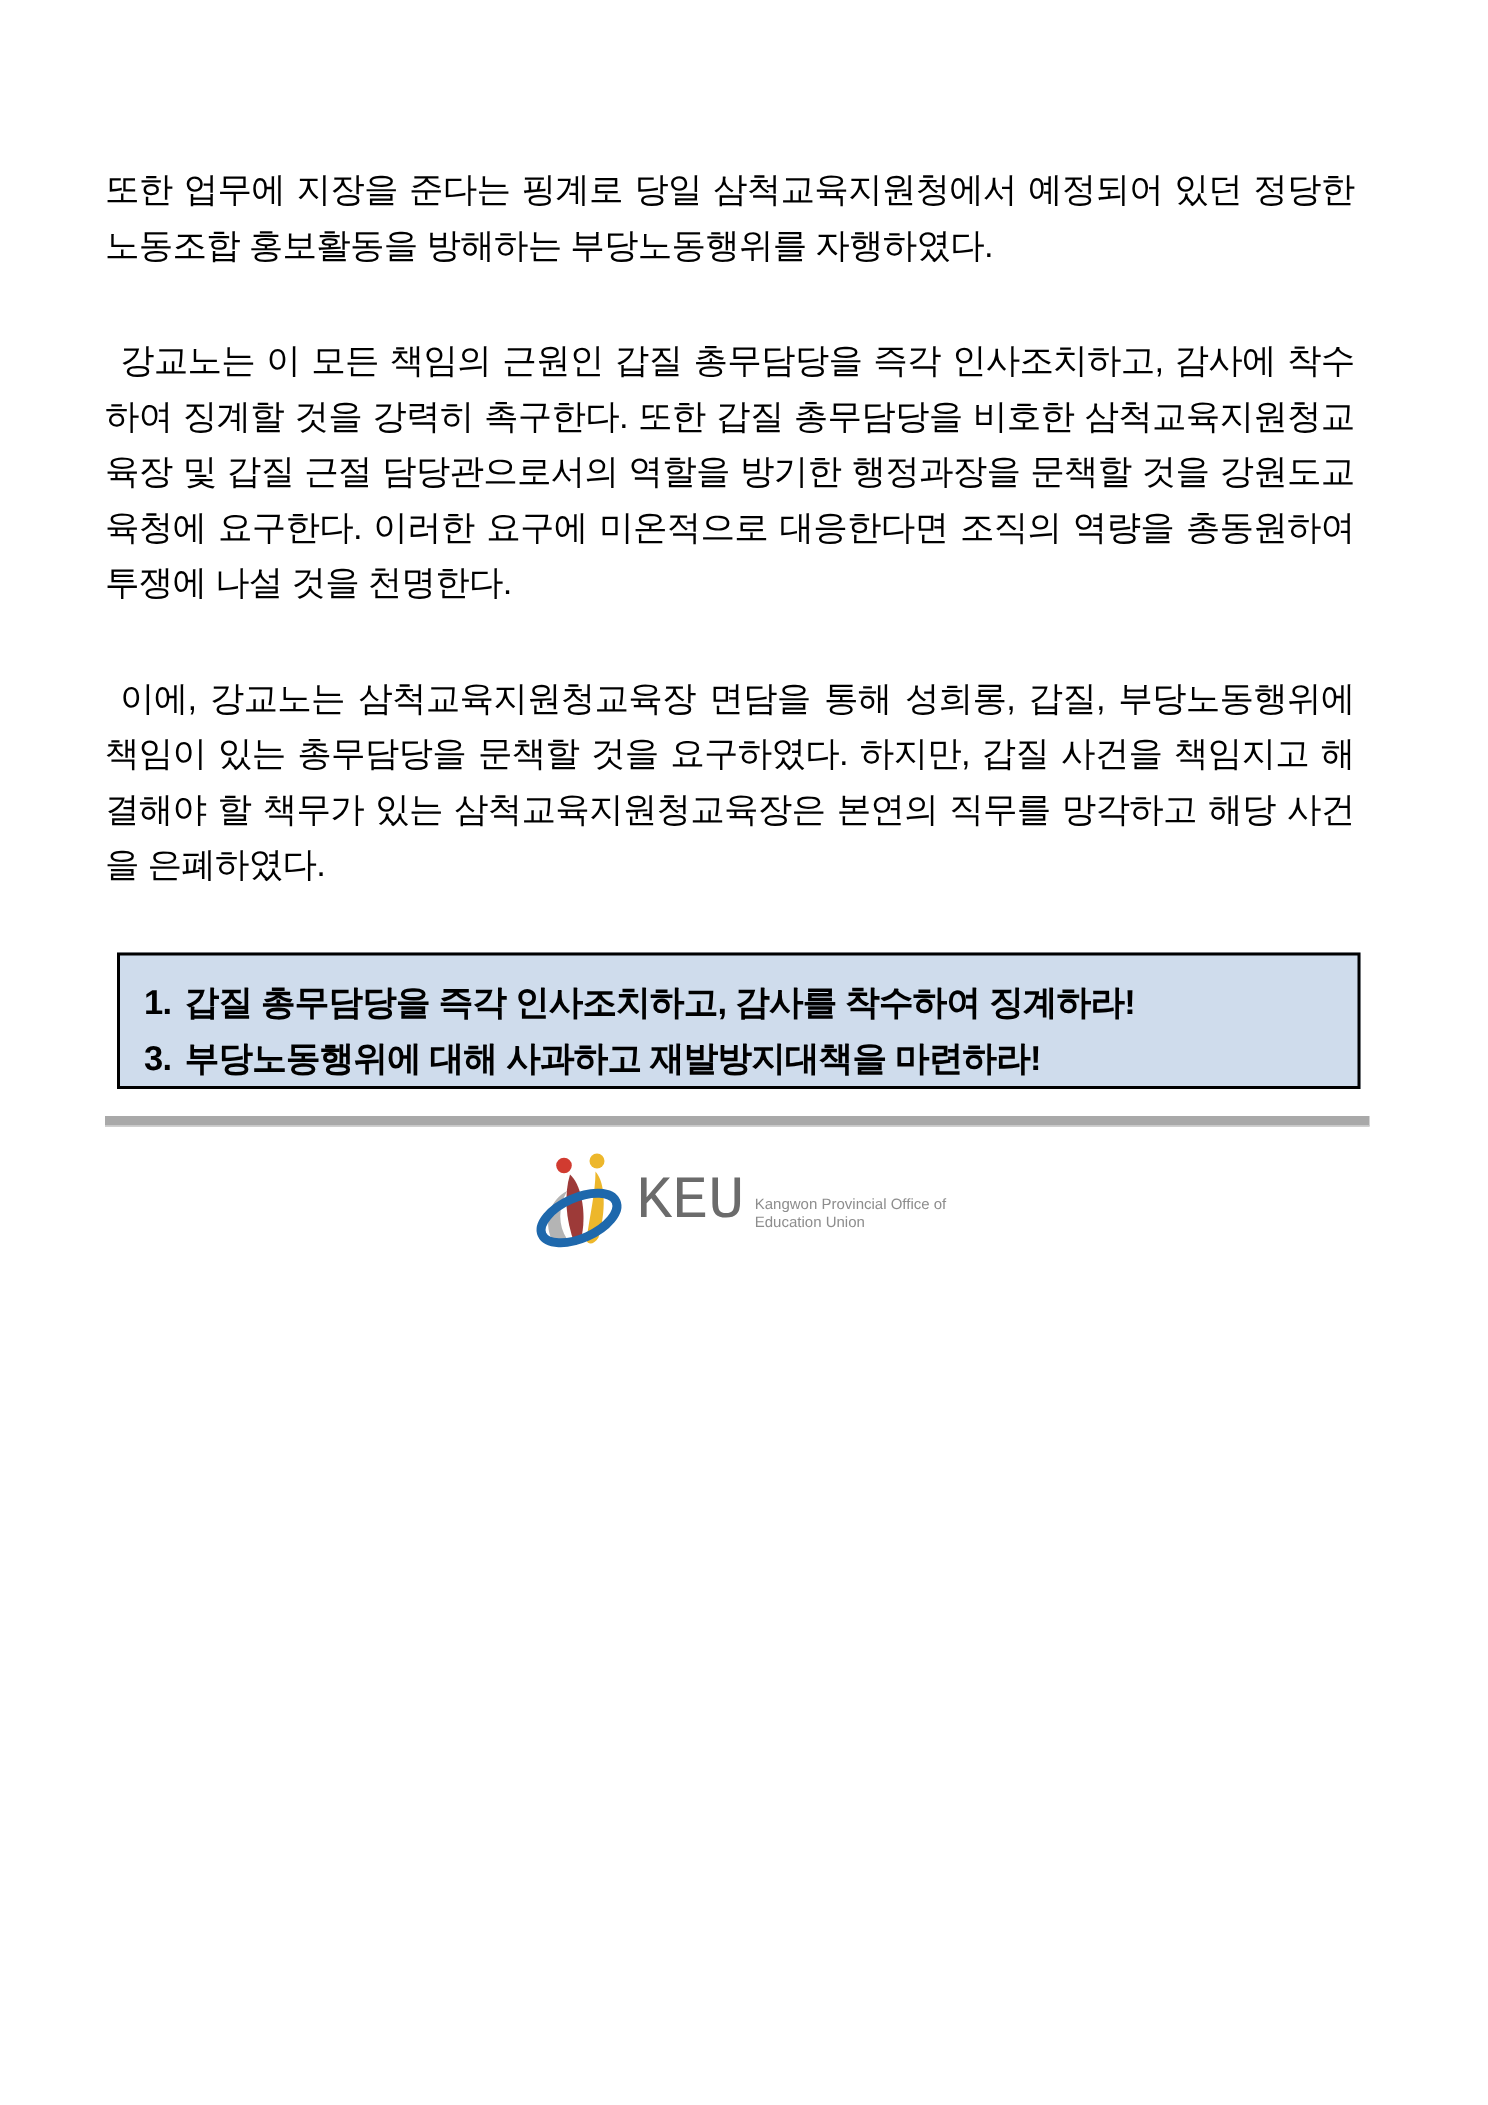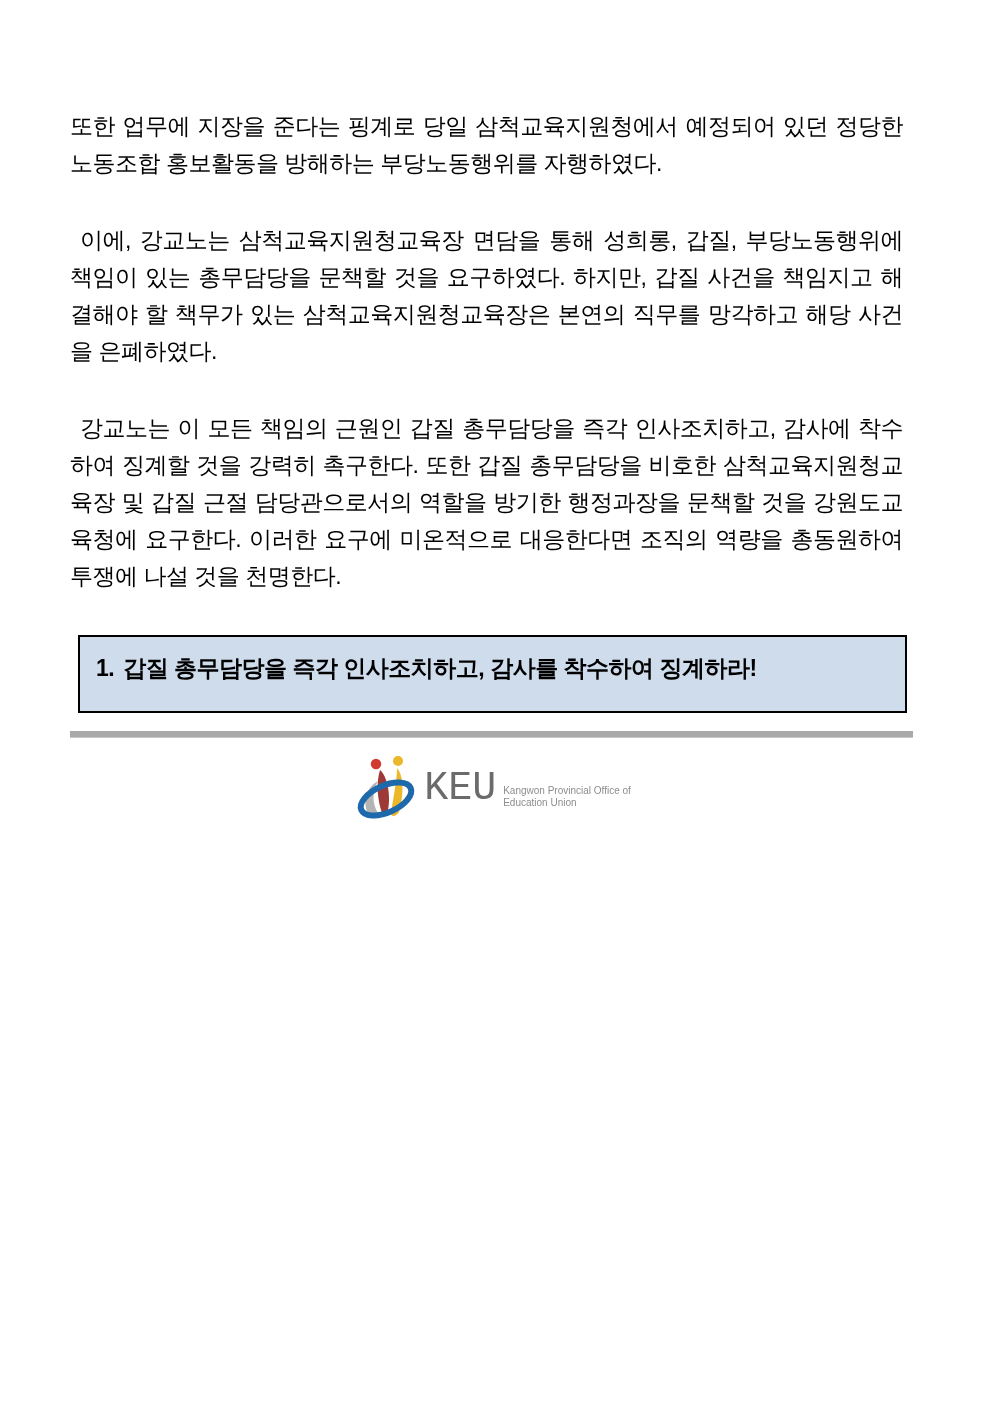--- a/index.html
+++ b/index.html
@@ -26,21 +26,21 @@
     text-justify: inter-word;
   }
   .para.indent { text-indent: 10px; }
 
   .demand-box {
     box-sizing: border-box;
     width: 829px;
     margin: 17px 0 0 8px;
     border: 2px solid var(--box-border, #000000);
     background: var(--box-bg, #cfdcec);
-    padding: 13px 14px 24px 16px;
+    padding: 13px 14px 0 16px;
   }
   .demand-line {
     font-size: 23px;
     line-height: 37px;
     font-weight: 700;
     letter-spacing: -0.5px;
     white-space: nowrap;
   }
   .demand-num { display: inline-block; margin-right: 9px; }
 
@@ -77,26 +77,29 @@
     color: var(--logo-subtext, #8d8d8d);
   }
 </style>
 </head>
 <body>
 
 <div class="page">
   <div class="content">
 
     <p class="para">또한 업무에 지장을 준다는 핑계로 당일 삼척교육지원청에서 예정되어 있던 정당한 노동조합 홍보활동을 방해하는 부당노동행위를 자행하였다.</p>
+    <p class="para indent">강교노는 이 모든 책임의 근원인 갑질 총무담당을 즉각 인사조치하고, 감사에 착수하여 징계할 것을 강력히 촉구한다. 또한 갑질 총무담당을 비호한 삼척교육지원청교육장 및 갑질 근절 담당관으로서의 역할을 방기한 행정과장을 문책할 것을 강원도교육청에 요구한다. 이러한 요구에 미온적으로 대응한다면 조직의 역량을 총동원하여 투쟁에 나설 것을 천명한다.</p>
     <p class="para indent">이에, 강교노는 삼척교육지원청교육장 면담을 통해 성희롱, 갑질, 부당노동행위에 책임이 있는 총무담당을 문책할 것을 요구하였다. 하지만, 갑질 사건을 책임지고 해결해야 할 책무가 있는 삼척교육지원청교육장은 본연의 직무를 망각하고 해당 사건을 은폐하였다.</p>
-    <p class="para indent">강교노는 이 모든 책임의 근원인 갑질 총무담당을 즉각 인사조치하고, 감사에 착수하여 징계할 것을 강력히 촉구한다. 또한 갑질 총무담당을 비호한 삼척교육지원청교육장 및 갑질 근절 담당관으로서의 역할을 방기한 행정과장을 문책할 것을 강원도교육청에 요구한다. 이러한 요구에 미온적으로 대응한다면 조직의 역량을 총동원하여 투쟁에 나설 것을 천명한다.</p>
 
     <div class="demand-box">
       <div class="demand-line">
         <span class="demand-num">1.</span><span class="demand-text">갑질 총무담당을 즉각 인사조치하고, 감사를 착수하여 징계하라!</span>
+      </div>
+      <div class="demand-line">
+        <span class="demand-num">3.</span><span class="demand-text">부당노동행위에 대해 사과하고 재발방지대책을 마련하라!</span>
       </div>
     </div>
 
     <div class="divider"></div>
 
     <div class="logo-row">
       <svg class="logo-icon" width="64" height="72" viewBox="0 0 64 72" aria-hidden="true">
 
         <path d="M14,61 C8,47 13,34 24,28 C18,39 18,51 24,60 C21,65 16,64 14,61 Z" style="fill:var(--logo-gray,#b4b4b4)"></path>
 

